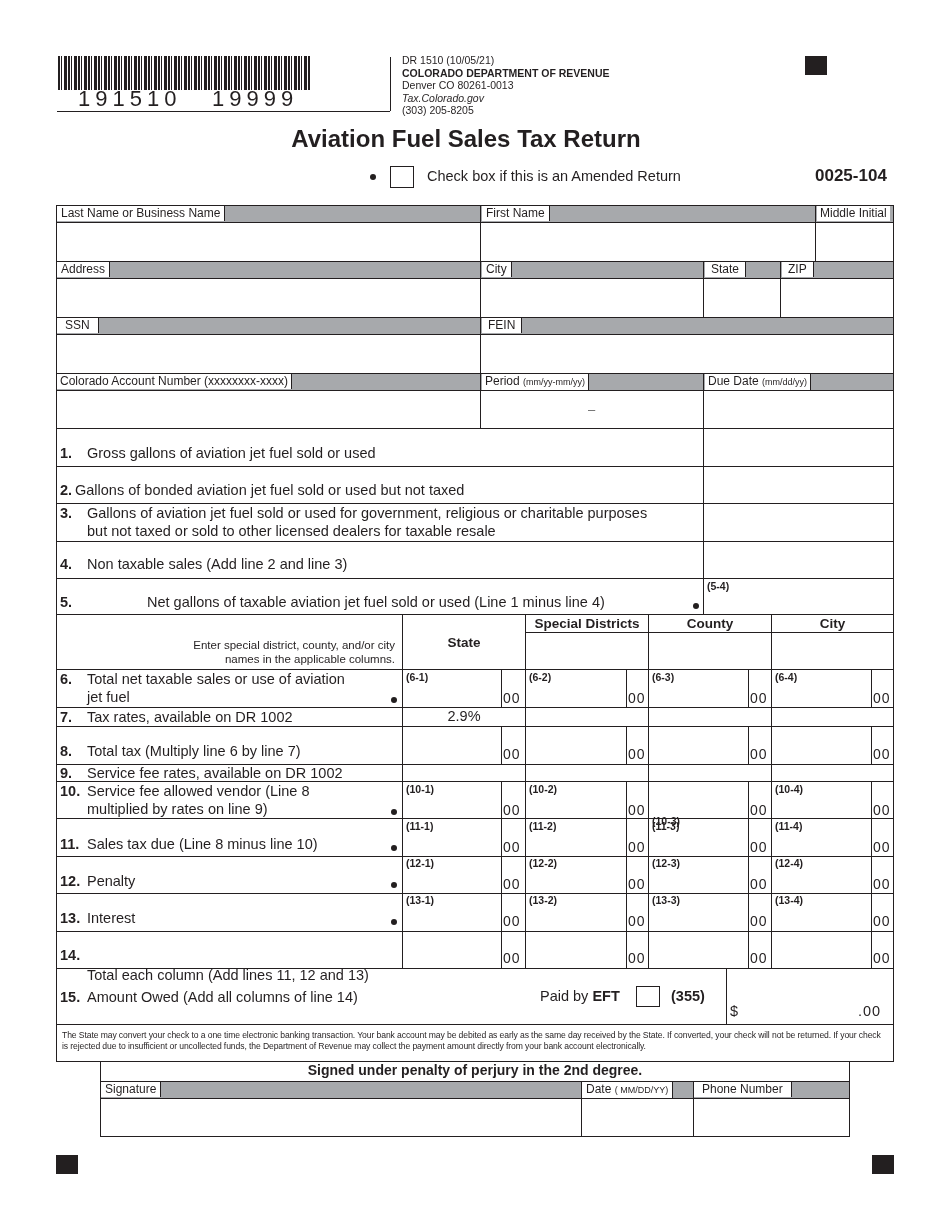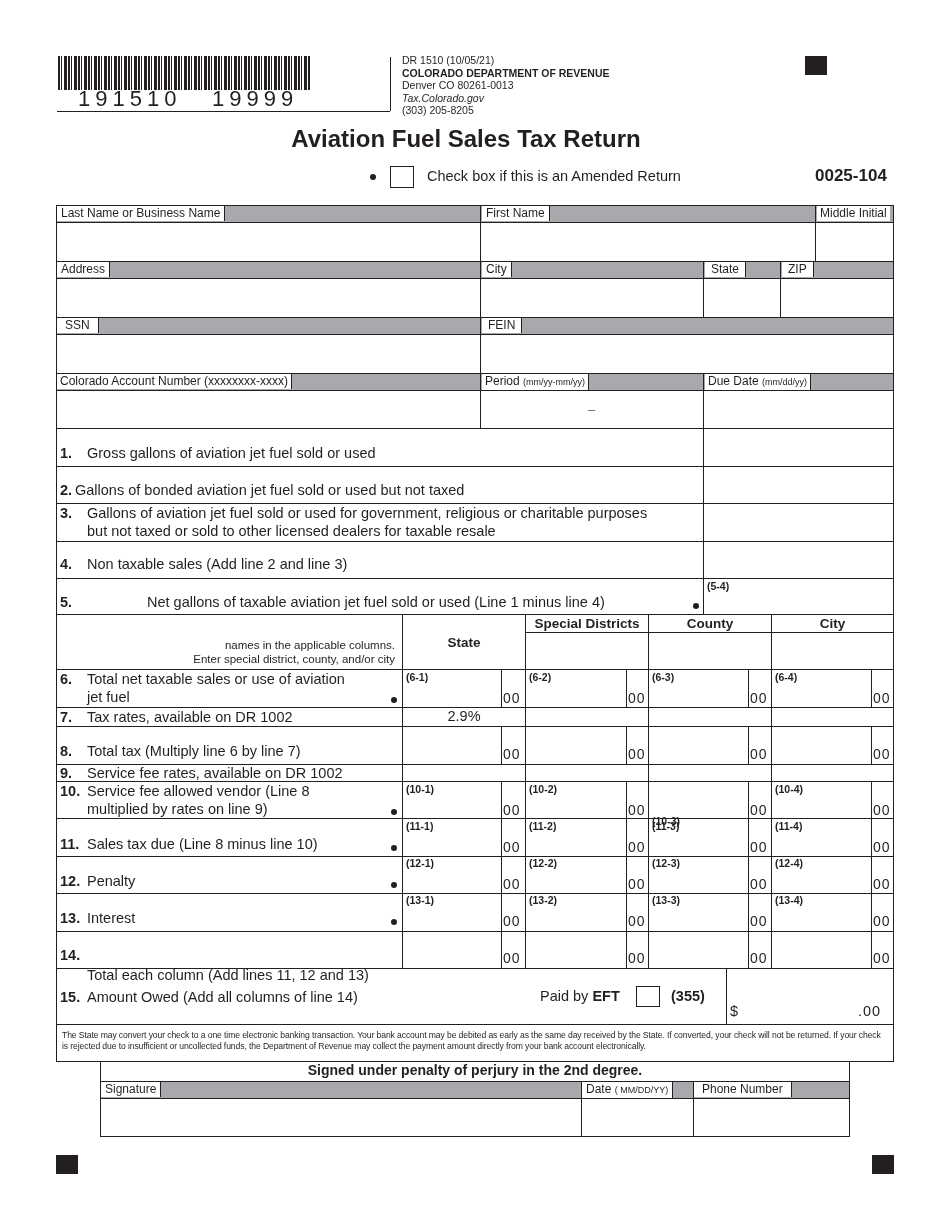--- a/index.html
+++ b/index.html
@@ -120,22 +120,22 @@
 <div class="bullet" style="left:693px;top:603px;"></div>
 <div class="code" style="left:707px;top:580px;">(5-4)</div>
 <div class="field" style="left:705px;top:579px;width:188px;height:35px;"></div>
 <div class="hl" style="left:56px;top:614px;width:838px;"></div>
 
 <div class="abs" style="left:526px;width:122px;top:616px;text-align:center;font-size:13.5px;font-weight:bold;">Special Districts</div>
 <div class="abs" style="left:649px;width:122px;top:616px;text-align:center;font-size:13.5px;font-weight:bold;">County</div>
 <div class="abs" style="left:772px;width:121px;top:616px;text-align:center;font-size:13.5px;font-weight:bold;">City</div>
 <div class="abs" style="left:403px;width:122px;top:635px;text-align:center;font-size:13.5px;font-weight:bold;">State</div>
 <div class="abs" style="left:60px;width:335px;top:638px;text-align:right;font-size:11.5px;line-height:14px;">
+  <div>Enter special district, county, and/or city</div>
   <div>names in the applicable columns.</div>
-  <div>Enter special district, county, and/or city</div>
 </div>
 <div class="field" style="left:526px;top:633px;width:121px;height:36px;"></div>
 <div class="field" style="left:649px;top:633px;width:121px;height:36px;"></div>
 <div class="field" style="left:772px;top:633px;width:120px;height:36px;"></div>
 <div class="hl thin" style="left:525px;top:632px;width:369px;"></div>
 <div class="hl" style="left:56px;top:669px;width:838px;"></div>
 
 <div class="ltxt" style="left:60px;top:670px;"><span class="lineno">6.</span><span style="position:absolute;left:27px;">Total net taxable sales or use of aviation</span></div>
 <div class="ltxt" style="left:87px;top:688px;">jet fuel</div>
 <div class="bullet" style="left:391px;top:697px;"></div>

